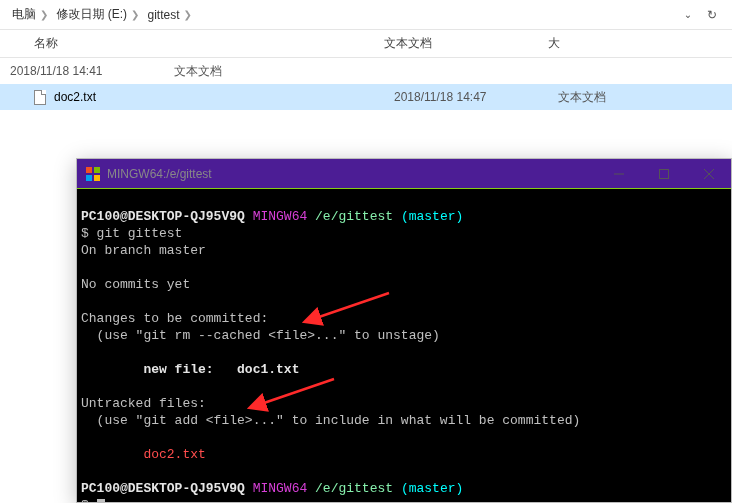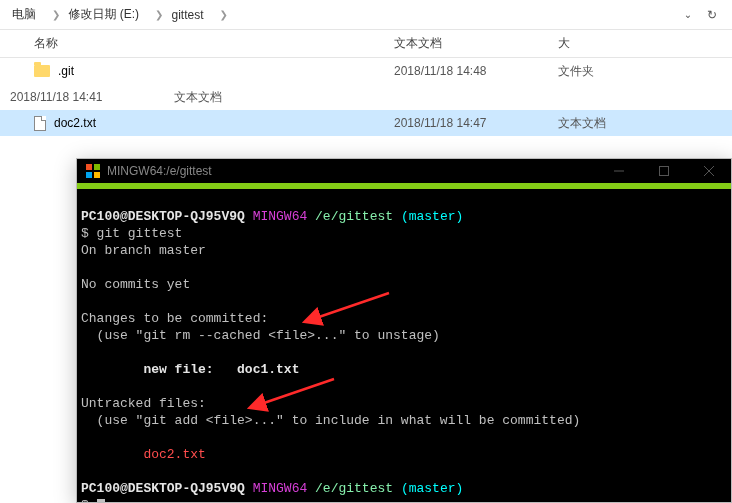--- a/index.html
+++ b/index.html
@@ -1,49 +1,49 @@
 <!DOCTYPE html>
 <html><head>
 <meta charset="utf-8">
 <style>
   * { box-sizing: border-box; margin: 0; padding: 0; }
   body { width: 732px; height: 503px; font-family: "Segoe UI", Tahoma, sans-serif; font-size: 12px; background: #fff; overflow: hidden; position: relative; }
 
   
   .explorer { width: 732px; }
   .breadcrumb { height: 30px; border-bottom: 1px solid #e5e5e5; display: flex; align-items: center; padding: 0 8px; }
-  .bc-seg { display: flex; align-items: center; gap: 16px; padding: 0 4px; color: #333; cursor: pointer; }
+  .bc-seg { display: flex; align-items: center; gap: 4px; padding: 0 4px; color: #333; cursor: pointer; }
   .chev { color: #999; font-size: 10px; }
   .bc-spacer { flex: 1; }
   .bc-btn { width: 24px; height: 24px; display: flex; align-items: center; justify-content: center; color: #555; cursor: pointer; border: 1px solid transparent; }
   .dropdown-v { font-size: 10px; color: #555; }
 
   .columns { display: flex; height: 28px; align-items: center; border-bottom: 1px solid #e5e5e5; color: #444; background: #fff; }
-  .col { padding: 0 10px; height: 100%; display: flex; align-items: center; border-right: 1px solid transparent; }
+  .col { padding: 0 0; height: 100%; display: flex; align-items: center; border-right: 1px solid transparent; }
   .col-name { width: 384px; padding-left: 34px; }
   .col-date { width: 164px; }
   .col-type { width: 150px; }
   .col-size { flex: 1; }
 
   .filelist { }
   .row { display: flex; height: 26px; align-items: center; }
   .row.sel { background: #cce8ff; }
   .cell { padding: 0 10px; }
   .cell-name { width: 384px; display: flex; align-items: center; gap: 8px; padding-left: 34px; }
   .cell-date { width: 164px; color: #555; }
   .cell-type { width: 150px; color: #555; }
 
   .folder-icon { width: 16px; height: 12px; background: #ffd86b; border-radius: 1px; position: relative; }
   .folder-icon::before { content: ""; position: absolute; top: -3px; left: 0; width: 7px; height: 3px; background: #ffd86b; border-radius: 1px 1px 0 0; }
   .file-icon { width: 12px; height: 15px; background: #fff; border: 1px solid #888; position: relative; }
   .file-icon::before { content: ""; position: absolute; right: -1px; top: -1px; width: 4px; height: 4px; background: #fff; border-left: 1px solid #888; border-bottom: 1px solid #888; }
 
   
   .term-window { position: absolute; left: 76px; top: 158px; width: 656px; height: 345px; background: #fff; border: 1px solid #bbb; box-shadow: 0 4px 20px rgba(0,0,0,0.25); display: flex; flex-direction: column; }
-  .term-title { height: 30px; display: flex; align-items: center; background: #000000; border-bottom: 6px solid #84cc16; }
+  .term-title { height: 30px; display: flex; align-items: center; background: #4c1d95; border-bottom: 1px solid #84cc16; }
   .term-title-icon { width: 16px; height: 16px; margin: 0 6px 0 8px; display: inline-block; }
   .term-title-text { color: #888; flex: 1; font-size: 12px; }
   .win-btn { width: 45px; height: 29px; display: flex; align-items: center; justify-content: center; cursor: pointer; color: #555; }
 
   .term-body { flex: 1; background: #000; color: #c0c0c0; font-family: Consolas, "Courier New", monospace; font-size: 13px; line-height: 17px; padding: 2px 4px; white-space: pre; overflow: hidden; position: relative; }
   .g { color: #e5e5e5; font-weight: bold; }
   .m { color: #d63fd6; }
   .y { color: #86efac; }
   .c { color: #00ffff; }
   .w { color: #c0c0c0; }
@@ -86,28 +86,20 @@
       </div>
     <div class="col col-date">
         <span>文本文档</span>
       </div>
     <div class="col col-size">
         <span>大</span>
       </div>
   </div>
 
   <div class="filelist">
-    <div class="row">
-      <div class="cell cell-name">
-          <span class="folder-icon"></span>
-          <span>.git</span>
-        </div>
-      <div class="cell cell-date">2018/11/18 14:48</div>
-      <div class="cell cell-type">文件夹</div>
-    </div>
     <div class="row">
       <div class="cell cell-date">2018/11/18 14:41</div>
       <div class="cell cell-type">文本文档</div>
     </div>
     <div class="row sel">
       <div class="cell cell-name">
           <span class="file-icon"></span>
           <span>doc2.txt</span>
         </div>
       <div class="cell cell-date">2018/11/18 14:47</div>

